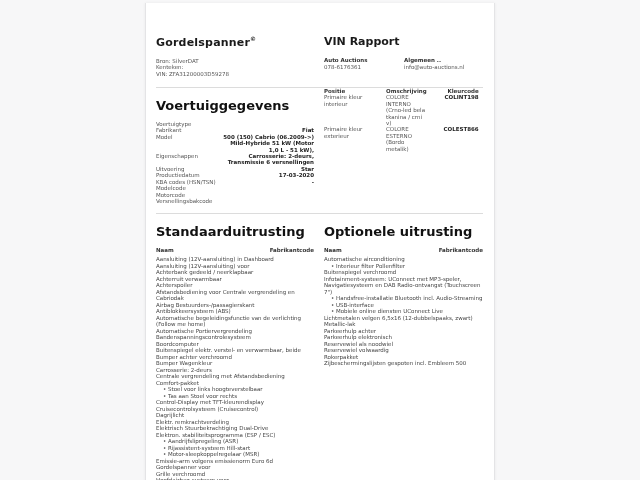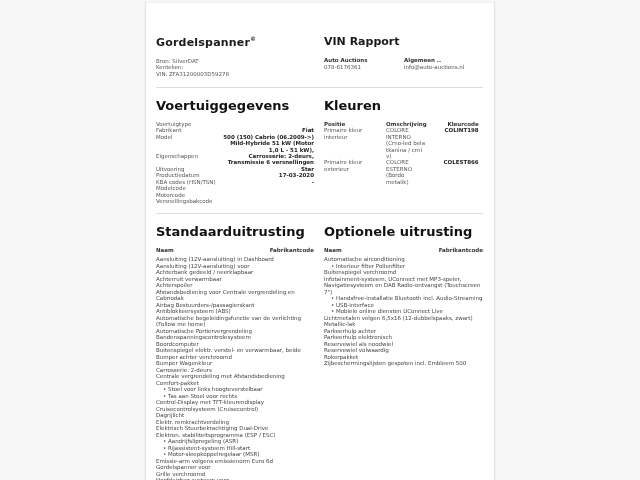--- a/index.html
+++ b/index.html
@@ -104,21 +104,20 @@
               <span class="vlabel">Motorcode</span>
               <span class="vvalue"></span>
             </div>
             <div class="vrow">
               <span class="vlabel">Versnellingsbakcode</span>
               <span class="vvalue"></span>
             </div>
           </div>
       </div>
       <div>
-        <h2>Kleuren</h2>
         <div class="ctable">
           <div class="crow chead">
             <span>Positie</span>
             <span>Omschrijving</span>
             <span class="ckc">Kleurcode</span>
           </div>
           <div id="colors-rows">
               <div class="crow">
                 <span>Primaire kleur interieur</span>
                 <span>COLORE INTERNO (Crno-led bela tkanina / crni v)</span>

